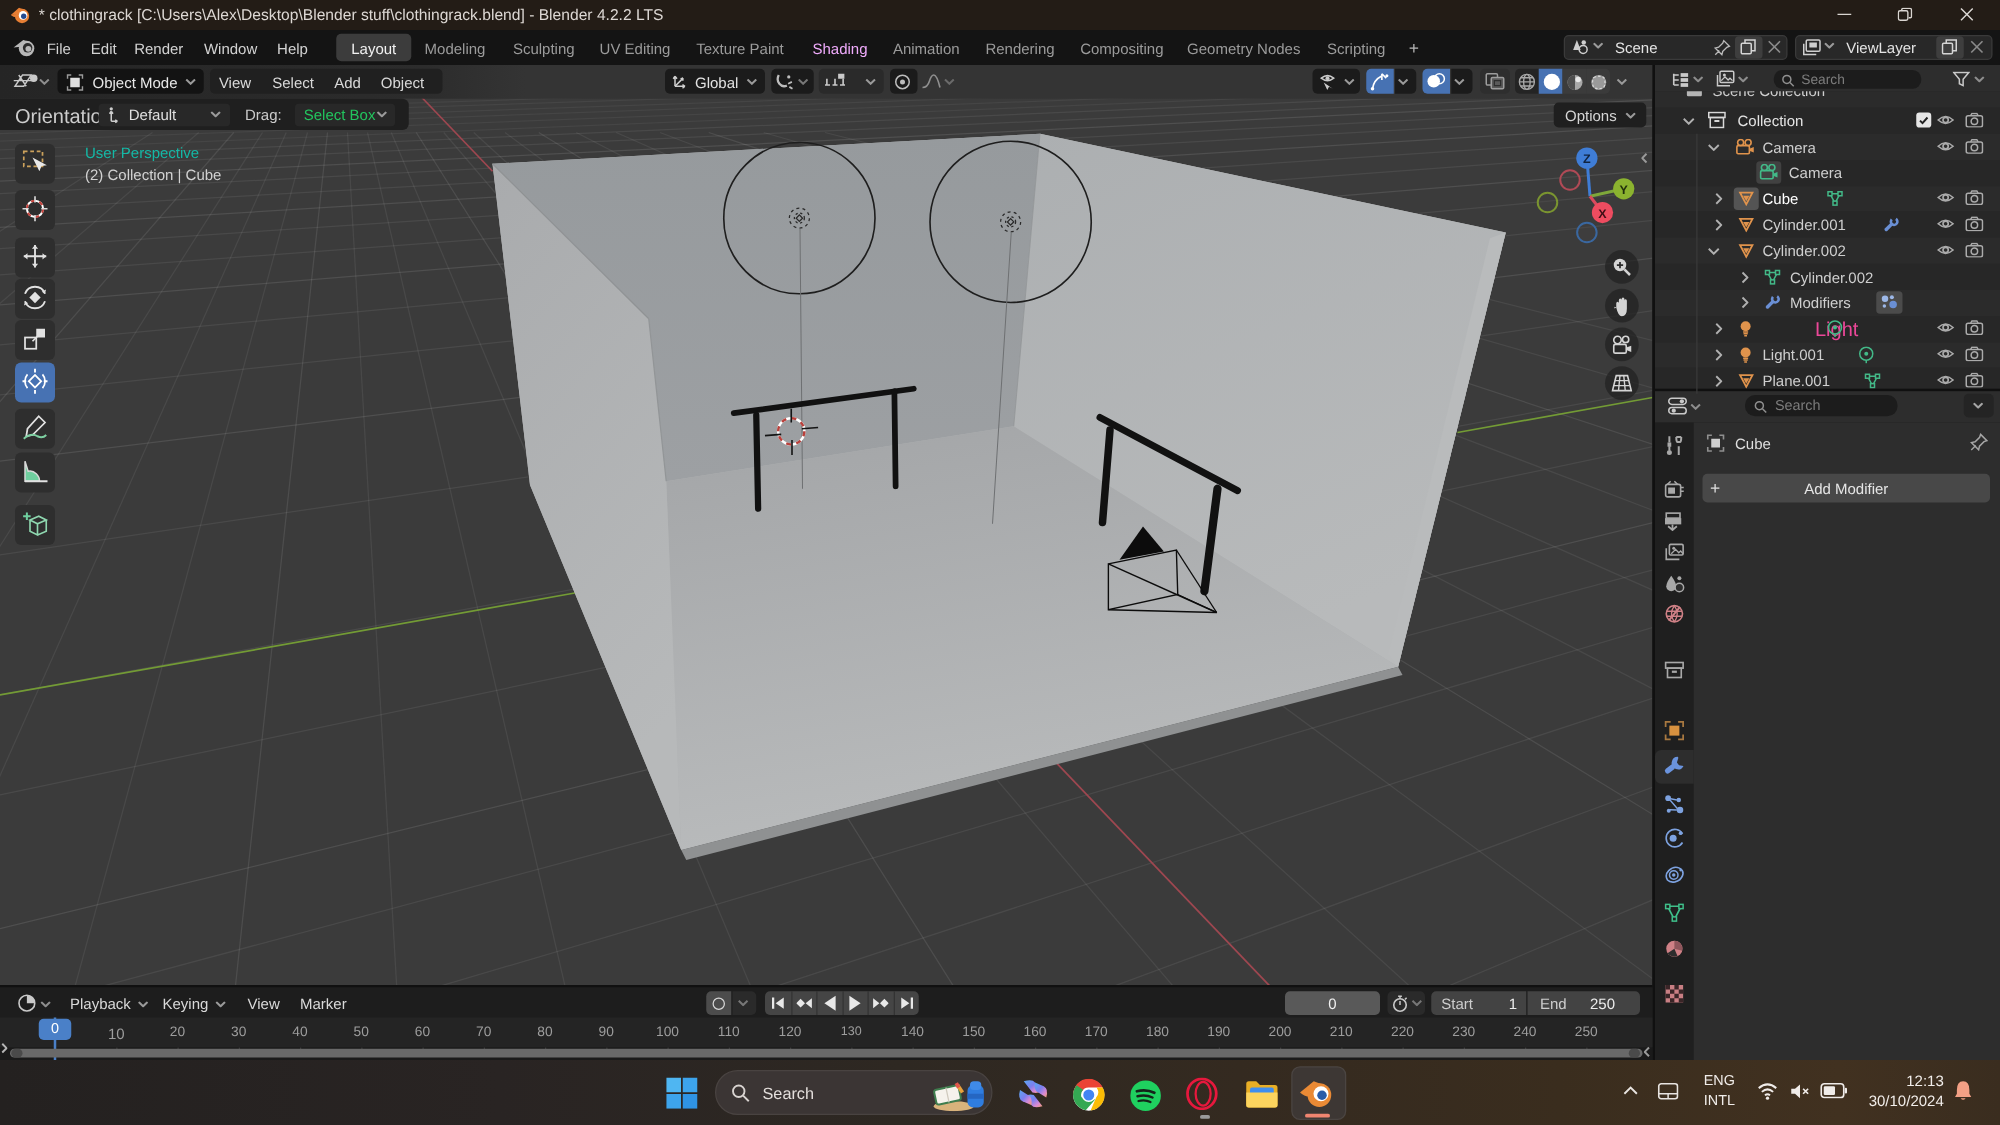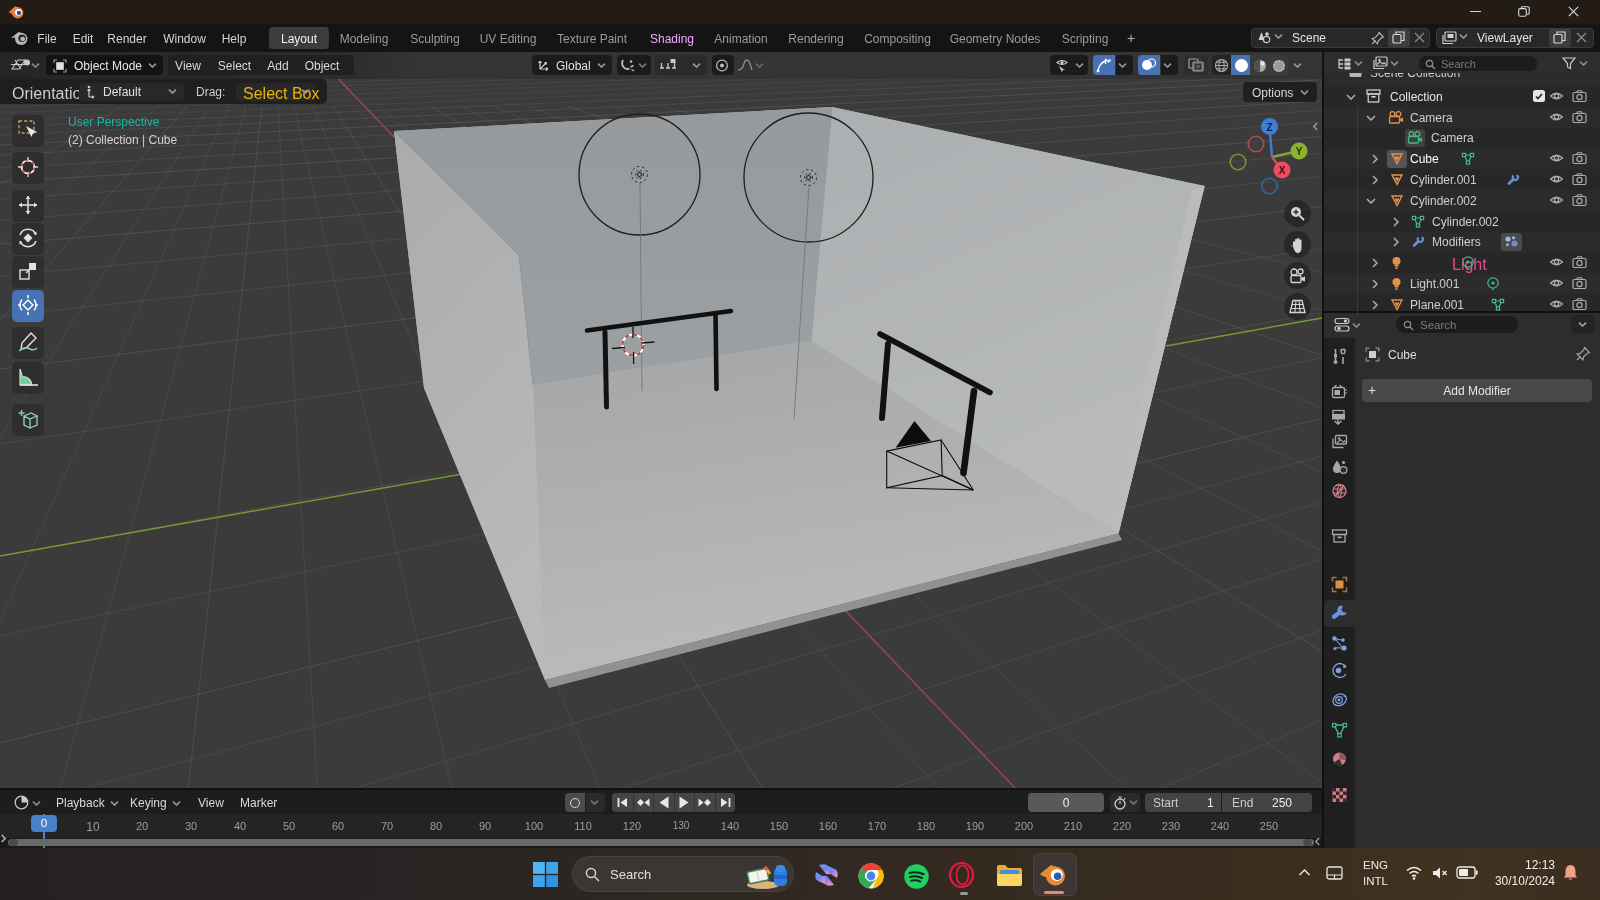--- a/index.html
+++ b/index.html
@@ -9,20 +9,21 @@
 </style></head><body>
 <div id="root">
 <div class="abs" style="left:0;top:0;width:1600px;height:24px;background:#231c16"></div>
     <svg class="abs" style="left:7px;top:4px" width="18" height="16" viewBox="0 0 22 18">
 <path d="M2 9 L10 2 L16 4 L10 8 Z" fill="#e87f34"></path>
 <circle cx="13" cy="10" r="7" fill="#e87f34"></circle>
 <circle cx="14" cy="9.4" r="4.2" fill="#fff"></circle>
 <circle cx="14.6" cy="10.2" r="2.6" fill="#244a8f"></circle>
 <path d="M2 9 Q7 13 9 10 L6 8 Z" fill="#e87f34"></path>
 </svg>
+    <div class="txt" style="left:31px;top:5px;font-size:12.5px;color:#ddd8d4">* clothingrack [C:\Users\Alex\Desktop\Blender stuff\clothingrack.blend] - Blender 4.2.2 LTS</div>
     <div class="abs" style="left:1470px;top:11px;width:11px;height:1.4px;background:#d9d5d1"></div>
     <svg class="abs" style="left:1518px;top:6px" width="12" height="11" viewBox="0 0 12 11">
 <rect x="0.7" y="2.6" width="7.6" height="7.6" rx="1.4" fill="none" stroke="#d9d5d1" stroke-width="1.1"></rect>
 <path d="M3.4 2.6 L3.4 1.6 Q3.4 0.7 4.3 0.7 L10 0.7 Q11.2 0.7 11.2 1.9 L11.2 7.2 Q11.2 8.2 10.2 8.2 L9 8.2" fill="none" stroke="#d9d5d1" stroke-width="1.1"></path>
 </svg>
     <svg class="abs" style="left:1568px;top:6px" width="11" height="11" viewBox="0 0 11 11">
 <path d="M0.8 0.8 L10.2 10.2 M10.2 0.8 L0.8 10.2" stroke="#d9d5d1" stroke-width="1.2"></path>
 </svg>
     <div class="abs" style="left:0;top:24px;width:1600px;height:28px;background:#141414"></div>
     <svg class="abs" style="left:10px;top:29px" width="19" height="18" viewBox="0 0 22 20">
@@ -369,21 +370,21 @@
 <circle cx="5" cy="2" r="1.3" fill="#cdcdcd"></circle>
 </svg>
     <div class="txt" style="left:103px;top:85px;font-size:12px;color:#e0e0e0">Default</div>
     <div class="ic" style="left:168px;top:89px">
       <svg width="9" height="5" viewBox="0 0 9 5">
         <path d="M1 0.6 L4.5 4 L8 0.6" fill="none" stroke="#9a9a9a" stroke-width="1.6"></path>
       </svg>
     </div>
     <div class="txt" style="left:196px;top:85px;font-size:12px;color:#cccccc">Drag:</div>
     <div class="abs" style="left:236px;top:82.5px;width:80px;height:18px;background:#282828;border-radius:3px"></div>
-    <div class="txt" style="left:243px;top:85px;font-size:16px;color:#eab308">Select Box</div>
+    <div class="txt" style="left:243px;top:85px;font-size:12px;color:#22c55e">Select Box</div>
     <div class="ic" style="left:301px;top:89px">
       <svg width="9" height="5" viewBox="0 0 9 5">
         <path d="M1 0.6 L4.5 4 L8 0.6" fill="none" stroke="#9a9a9a" stroke-width="1.6"></path>
       </svg>
     </div>
     <div class="abs" style="left:1243px;top:82px;width:74px;height:20px;background:#1f1f1f;border-radius:4px"></div>
     <div class="txt" style="left:1252px;top:86px;font-size:12px;color:#d6d6d6">Options</div>
     <div class="ic" style="left:1300px;top:90px">
       <svg width="9" height="5" viewBox="0 0 9 5">
         <path d="M1 0.6 L4.5 4 L8 0.6" fill="none" stroke="#9a9a9a" stroke-width="1.6"></path>

